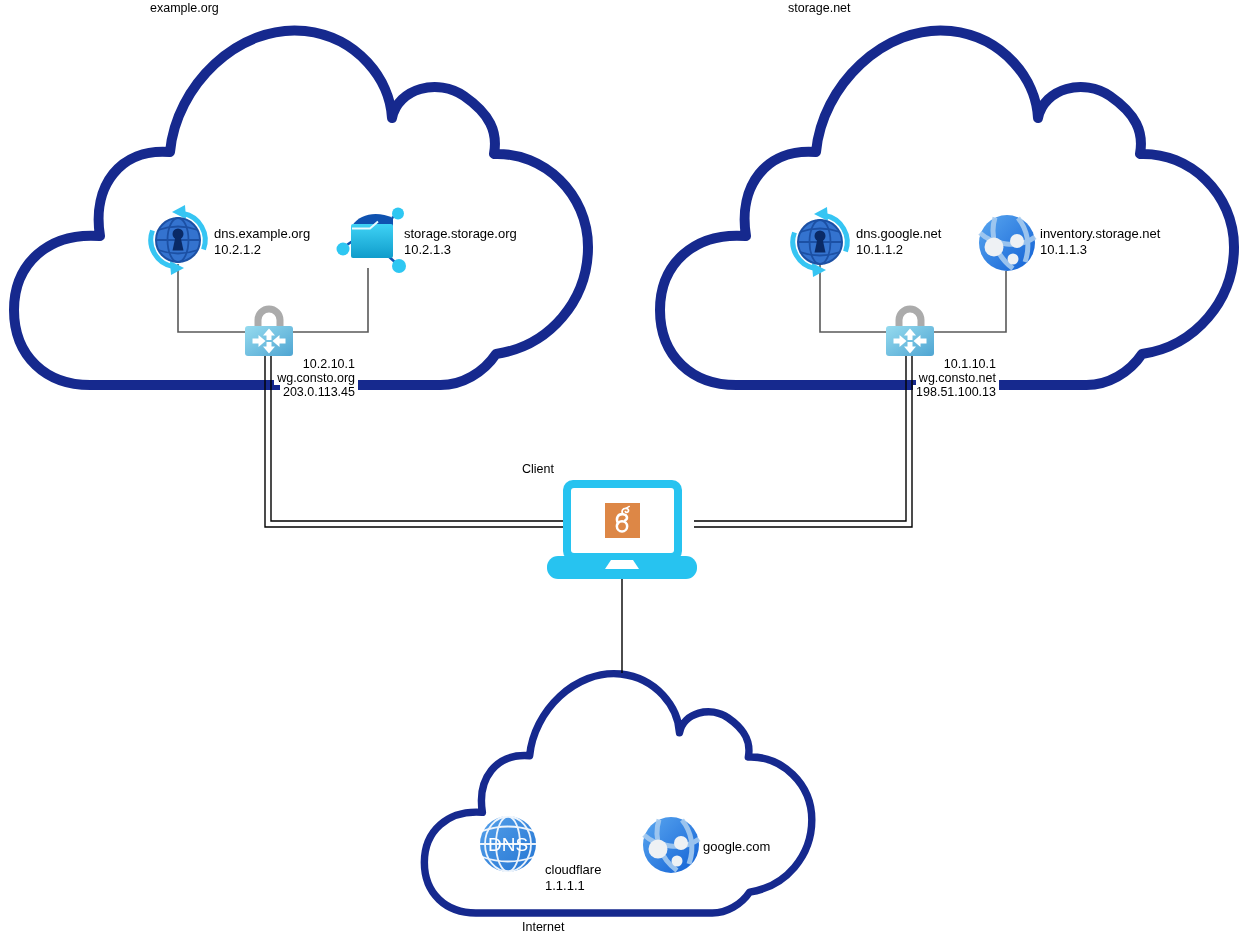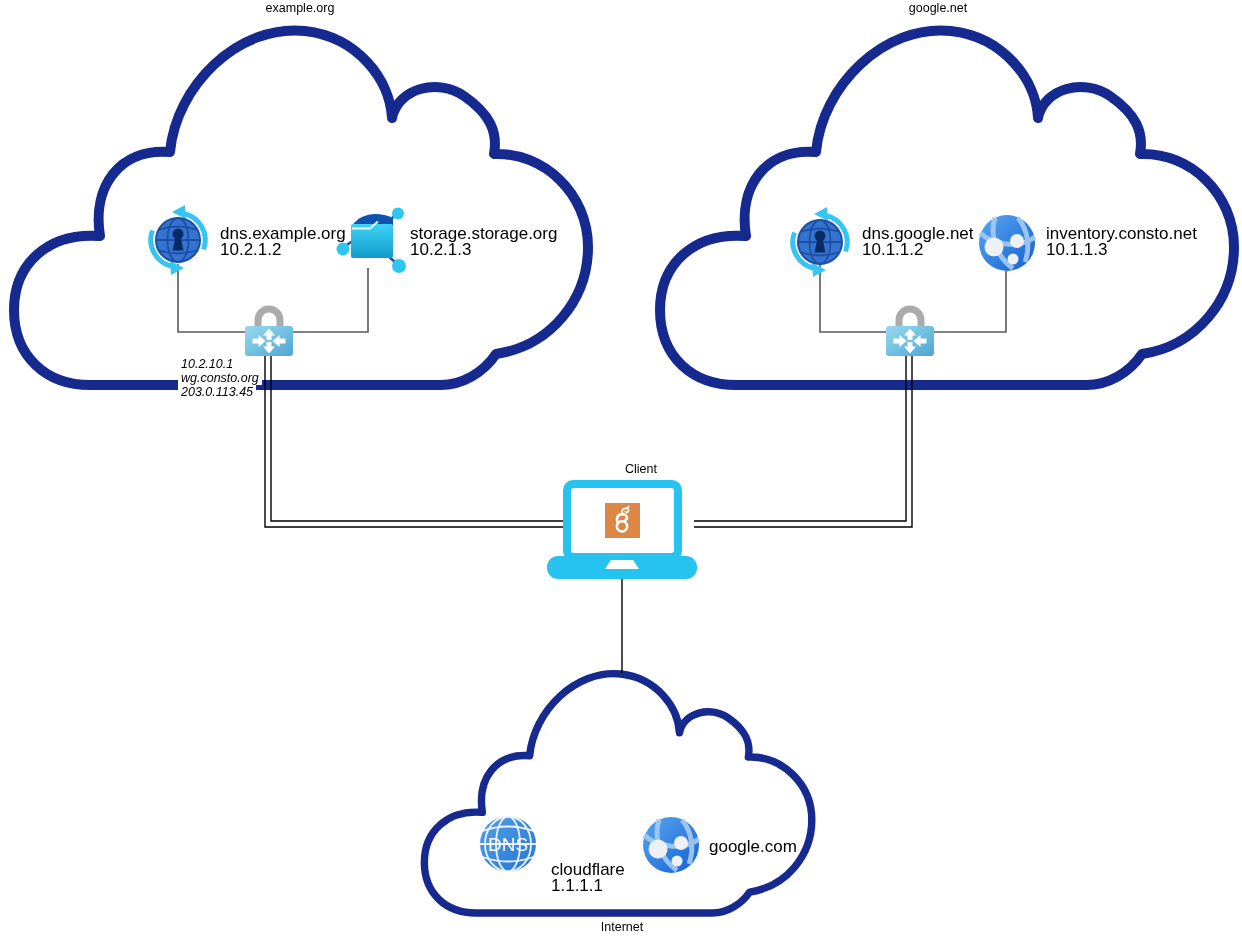--- a/index.html
+++ b/index.html
@@ -1,21 +1,21 @@
 <!DOCTYPE html>
 <html><head>
 <meta charset="utf-8">
 <style>
   html,body{margin:0;padding:0;background:#fff;}
   .canvas{position:relative;width:1242px;height:937px;background:#fff;overflow:hidden;
           font-family:"Liberation Sans",sans-serif;color:#000;}
   .abs{position:absolute;}
-  .label{font-size:17px;line-height:15.5px;white-space:nowrap;margin-left:6px;}
-  .title{font-size:12.5px;text-align:center;white-space:nowrap;}
-  .gw-label{font-size:12.5px;line-height:14px;text-align:left;font-style:italic;}
+  .label{font-size:13px;line-height:15.5px;white-space:nowrap;}
+  .title{font-size:12.5px;white-space:nowrap;}
+  .gw-label{font-size:12.5px;line-height:14px;text-align:right;}
   .gw-label span{background:#fff;padding:0 3px;display:inline-block;}
   svg{display:block;}
 </style>
 </head>
 <body>
 
 <div class="canvas">
 
   <svg class="abs" style="left:0;top:0" width="1242" height="937">
     <defs>
@@ -165,21 +165,21 @@
     <use href="#sym-dns-globe"></use>
     <text x="32" y="39" text-anchor="middle" font-size="19" fill="#ffffff" font-family="Liberation Sans, sans-serif">DNS</text>
   </svg>
 
   <svg class="abs" style="left:639px;top:813px" width="64" height="64" viewBox="0 0 64 64">
       <use href="#sym-sphere"></use>
     </svg>
 
   <div class="abs title" style="left:150px;top:1px;width:300px">example.org</div>
 
-  <div class="abs title" style="left:788px;top:1px;width:300px">google.net</div>
+  <div class="abs title" style="left:788px;top:1px;width:300px">storage.net</div>
 
   <div class="abs label" style="left:214px;top:226px">
     <div>dns.example.org</div>
     <div>10.2.1.2</div>
   </div>
 
   <div class="abs label" style="left:404px;top:226px">
     <div>storage.storage.org</div>
     <div>10.2.1.3</div>
   </div>
@@ -189,26 +189,31 @@
     <div><span>wg.consto.org</span></div>
     <div><span>203.0.113.45</span></div>
   </div>
 
   <div class="abs label" style="left:856px;top:226px">
     <div>dns.google.net</div>
     <div>10.1.1.2</div>
   </div>
 
   <div class="abs label" style="left:1040px;top:226px">
-    <div>inventory.consto.net</div>
+    <div>inventory.storage.net</div>
     <div>10.1.1.3</div>
   </div>
 
-
-  <div class="abs title" style="left:541px;top:462px;width:200px">Client</div>
+  <div class="abs gw-label" style="left:819px;top:357px;width:180px">
+    <div><span>10.1.10.1</span></div>
+    <div><span>wg.consto.net</span></div>
+    <div><span>198.51.100.13</span></div>
+  </div>
+
+  <div class="abs title" style="left:522px;top:462px;width:200px">Client</div>
 
   <div class="abs label" style="left:545px;top:862px">
     <div>cloudflare</div>
     <div>1.1.1.1</div>
   </div>
 
   <div class="abs label" style="left:703px;top:839px">
     <div>google.com</div>
   </div>
 

